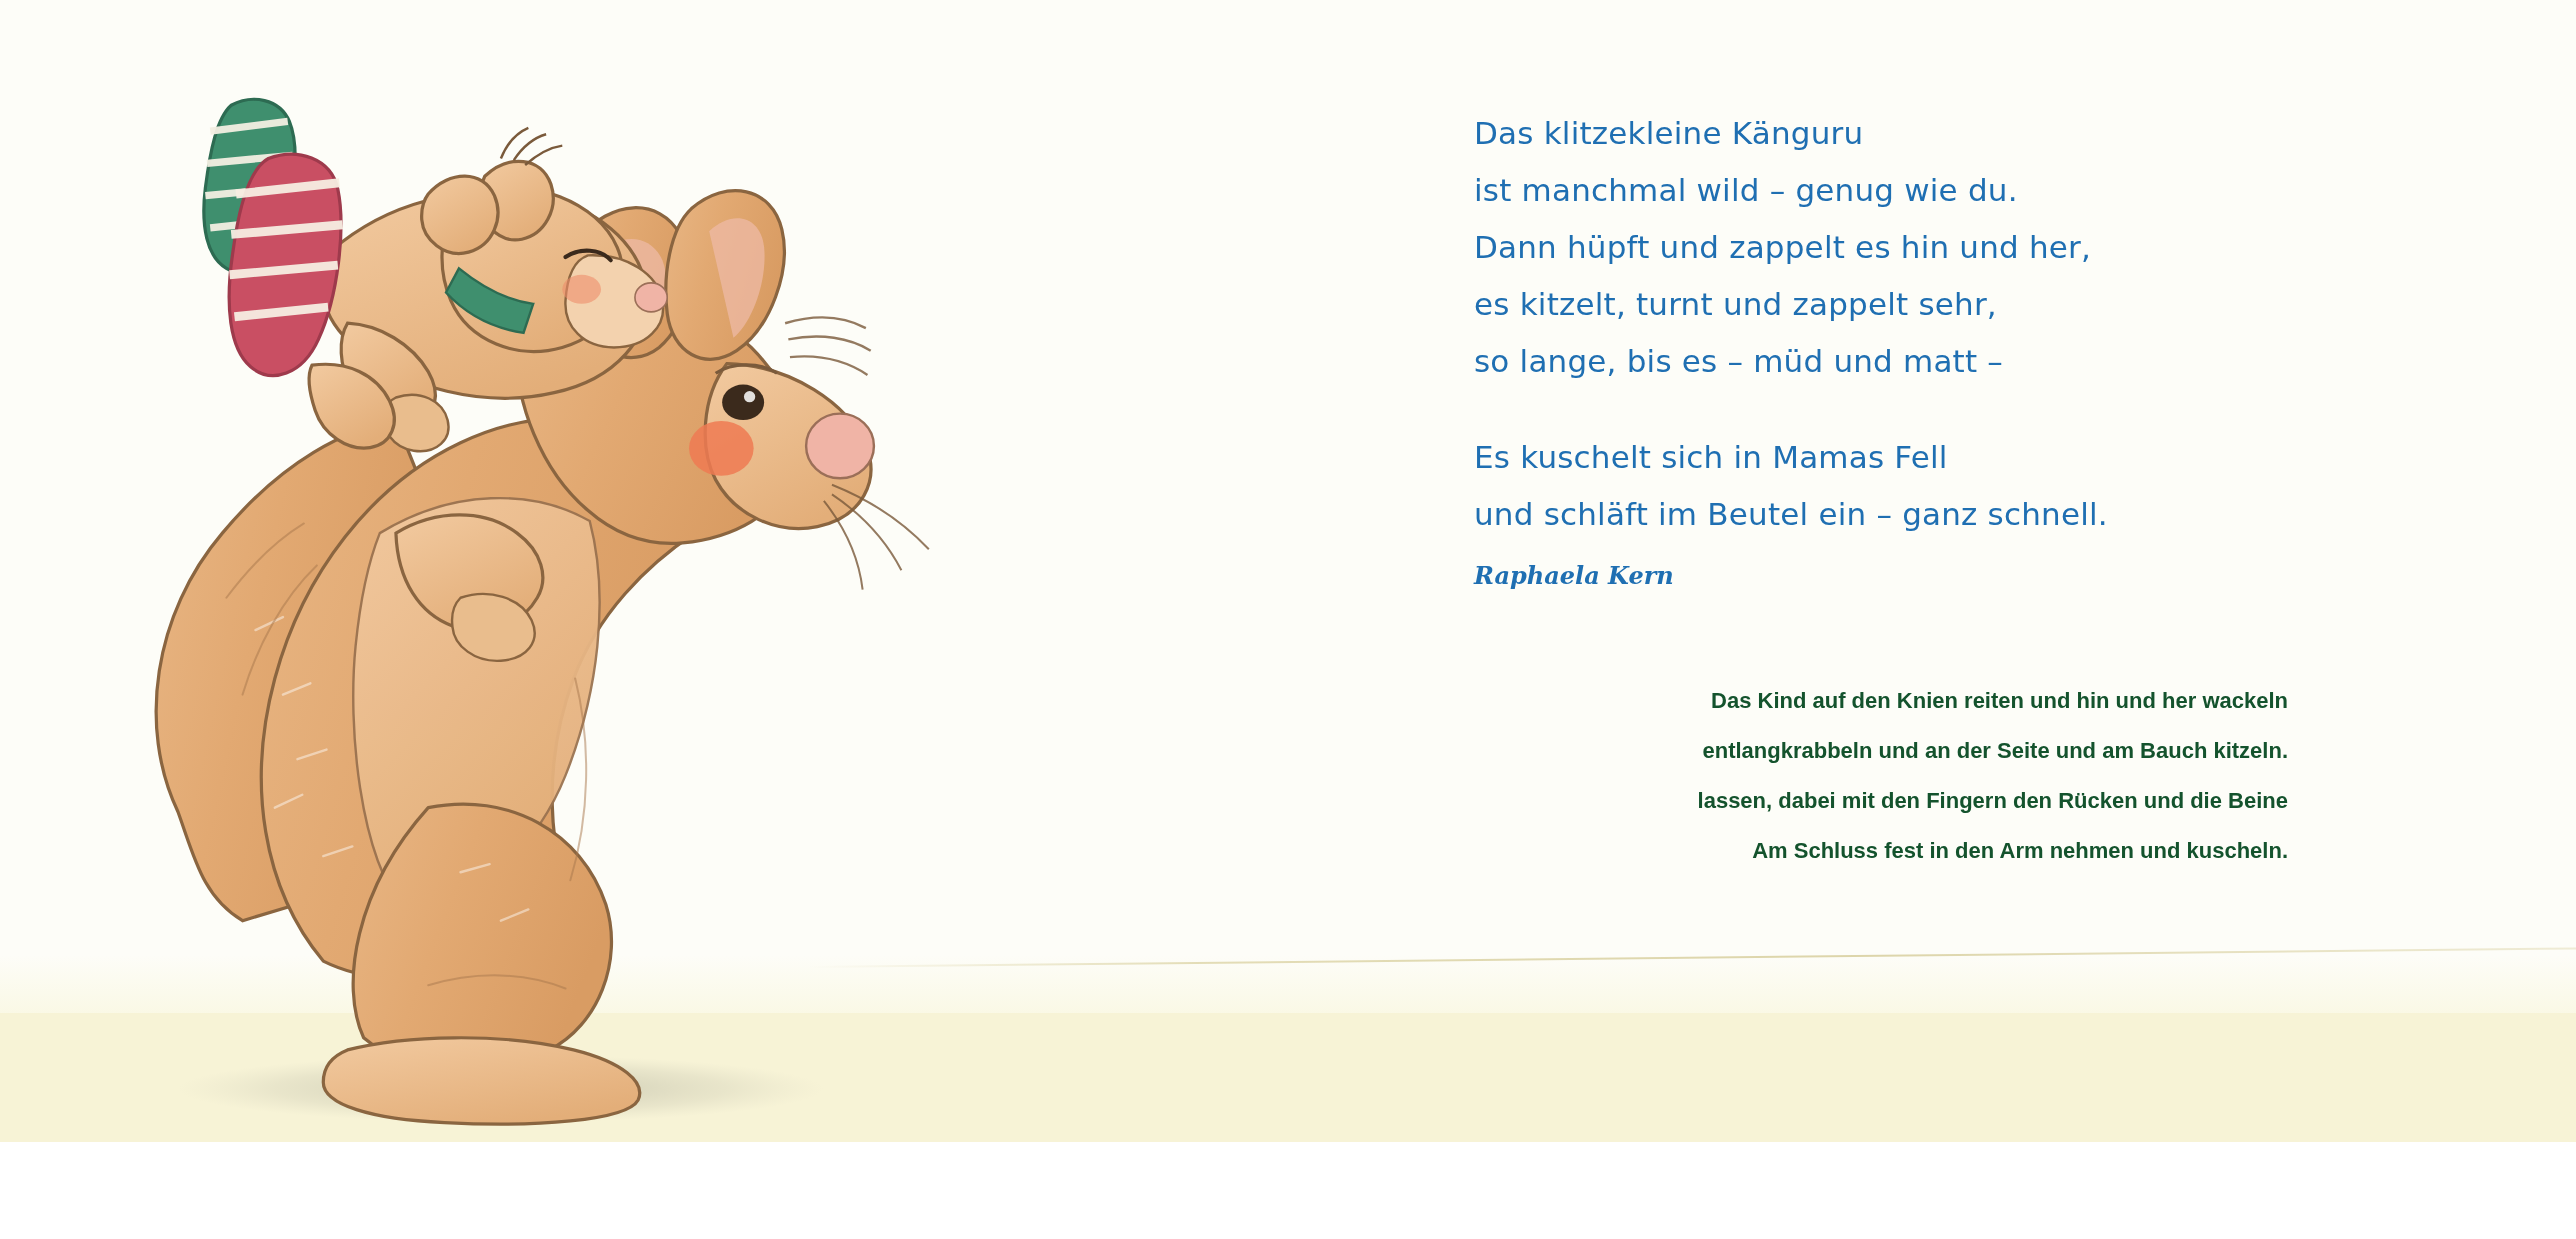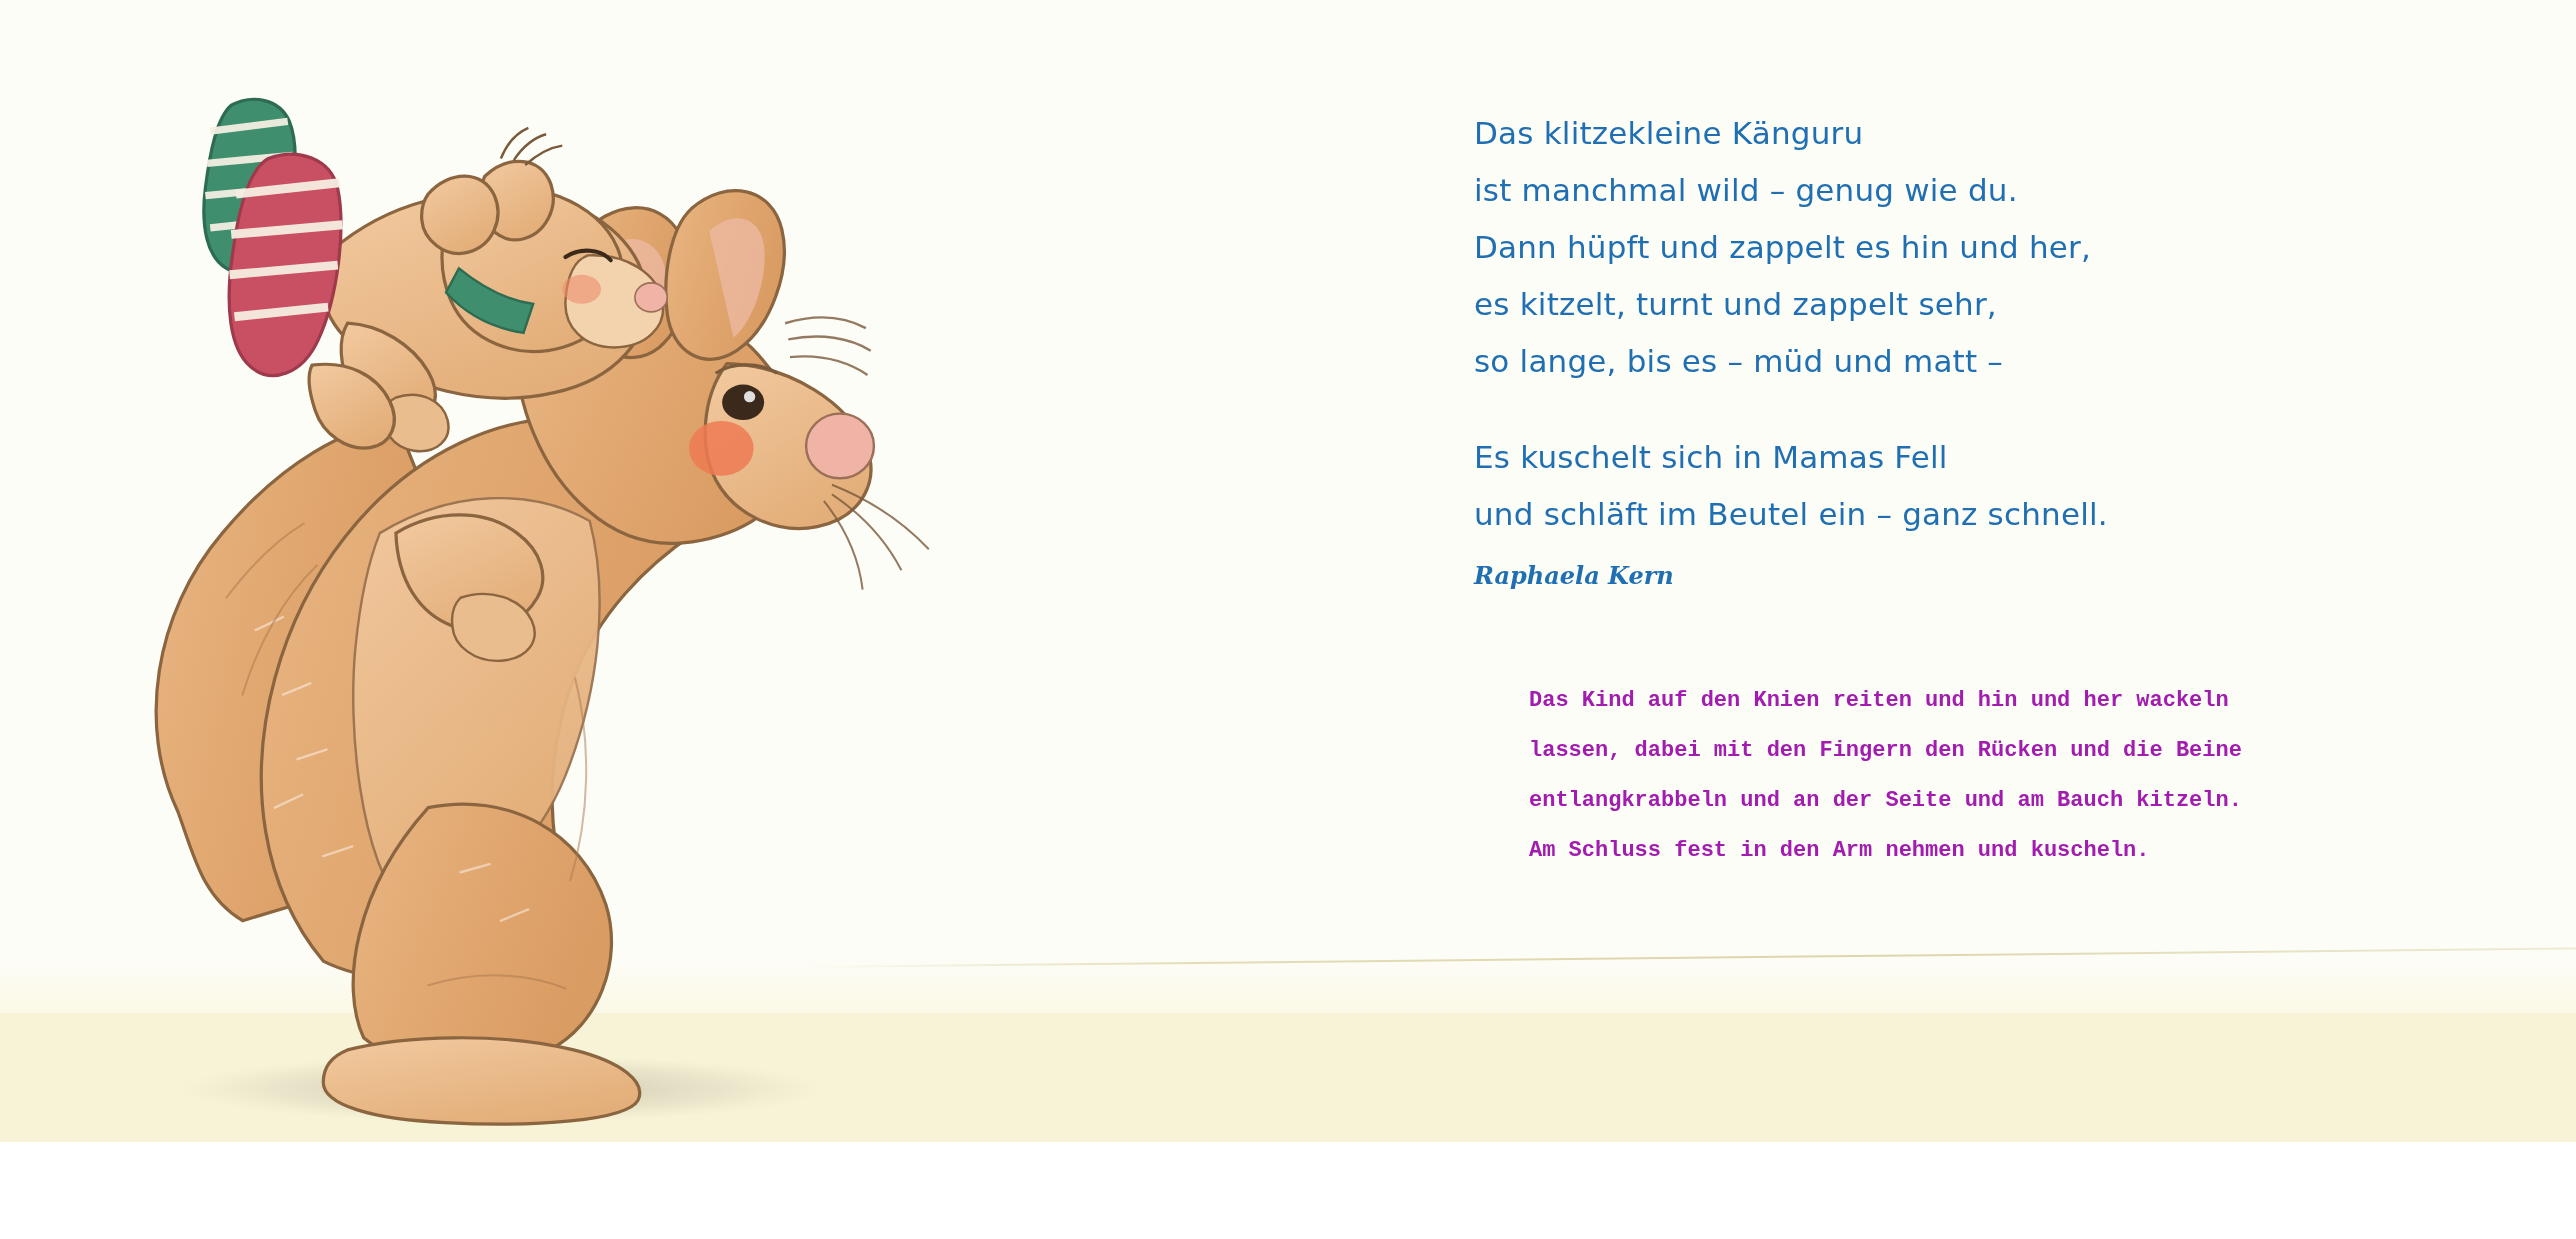--- a/index.html
+++ b/index.html
@@ -96,25 +96,26 @@
     font-weight: 700;
     font-size: 24px;
     line-height: 26px;
     margin-top: -19.4px;
   }
 
   .instructions {
     margin-top: 87px;
     margin-left: 55px;
     width: 759px;
-    color: #a21caf;
-    font-family: Liberation Mono, monospace;
+    color: #14532d;
+    font-family: Liberation Sans, sans-serif;
     font-weight: 700;
     font-size: 22px;
     line-height: 50px;
+    text-align: right;
   }
   .instructions .line {
     display: block;
     white-space: pre;
   }
 </style>
 </head>
 <body>
 
 <div class="page">
@@ -260,20 +261,20 @@
       <p class="stanza">
         <span class="line">Es kuschelt sich in Mamas Fell</span>
         <span class="line">und schläft im Beutel ein – ganz schnell.</span>
       </p>
     </div>
 
     <div class="author">Raphaela Kern</div>
 
     <div class="instructions">
       <span class="line">Das Kind auf den Knien reiten und hin und her wackeln</span>
+      <span class="line">entlangkrabbeln und an der Seite und am Bauch kitzeln.</span>
       <span class="line">lassen, dabei mit den Fingern den Rücken und die Beine</span>
-      <span class="line">entlangkrabbeln und an der Seite und am Bauch kitzeln.</span>
       <span class="line">Am Schluss fest in den Arm nehmen und kuscheln.</span>
     </div>
 
   </div>
 </div>
 
 
 </body></html>

